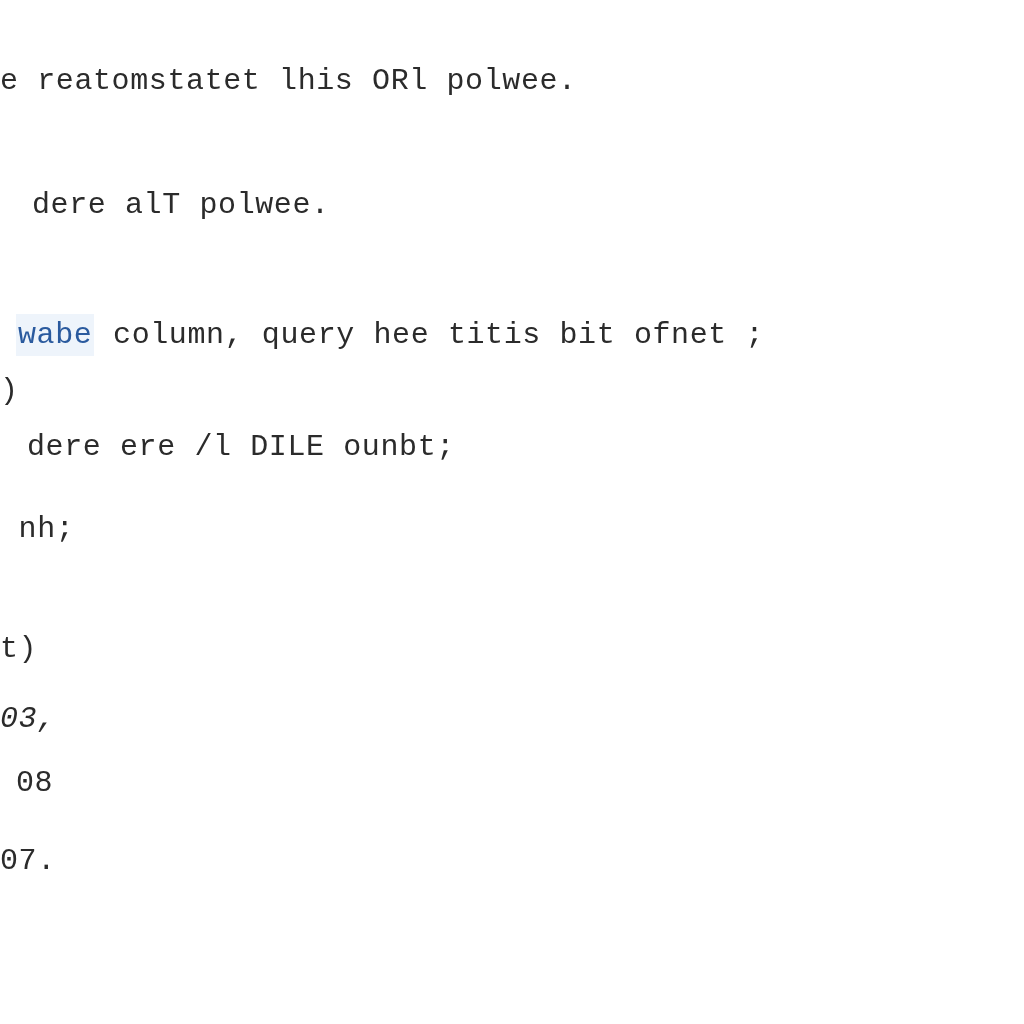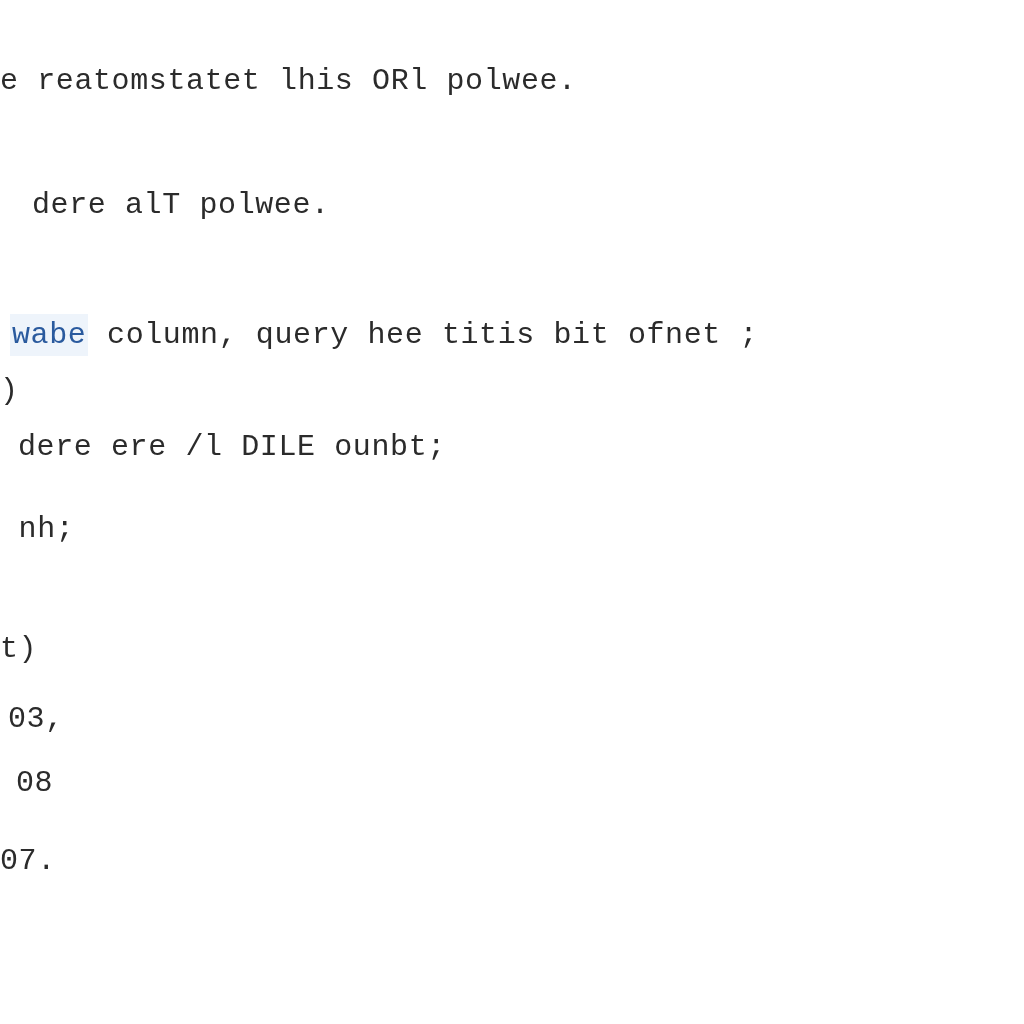--- a/index.html
+++ b/index.html
@@ -36,27 +36,27 @@
     .highlight {
       color: #2a5a9e;
       background: #eef4fb;
       padding: 0 2px;
     }
     .txt {
       color: #2b2b2b;
     }
     .l1 { padding-left: 0px; }
     .l2 { padding-left: 0px; margin-left: 32px; }
-    .l3 { padding-left: 10px; }
+    .l3 { padding-left: 16px; }
     .l3b { padding-left: 0px; height: 70px; }
-    .l4 { padding-left: 18px; }
+    .l4 { padding-left: 8px; margin-left: 19px; }
     .l4b { padding-left: 0px; height: 40px; }
     .l5 { padding-left: 0px; }
     .l6 { padding-left: 0px; }
-    .l7 { padding-left: 8px; }
+    .l7 { padding-left: 0px; font-style: italic; }
     .l8 { padding-left: 16px; text-align: center; }
     .l9 { padding-left: 0px; }
     .l10 { padding-left: 0px; }
     .l11 { padding-left: 0px; }
   </style>
 </head>
 <body>
 
 <div class="code-container">
   <div class="line l1"><span class="txt">e</span><span class="txt"> reatomstatet lhis ORl polwee.</span></div>

